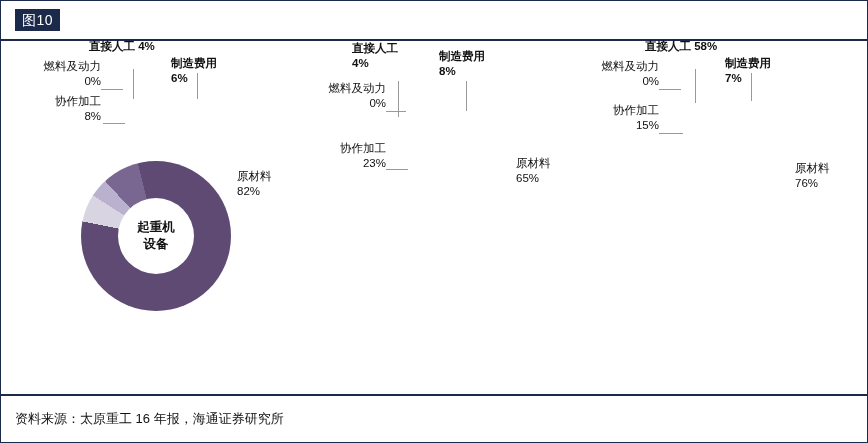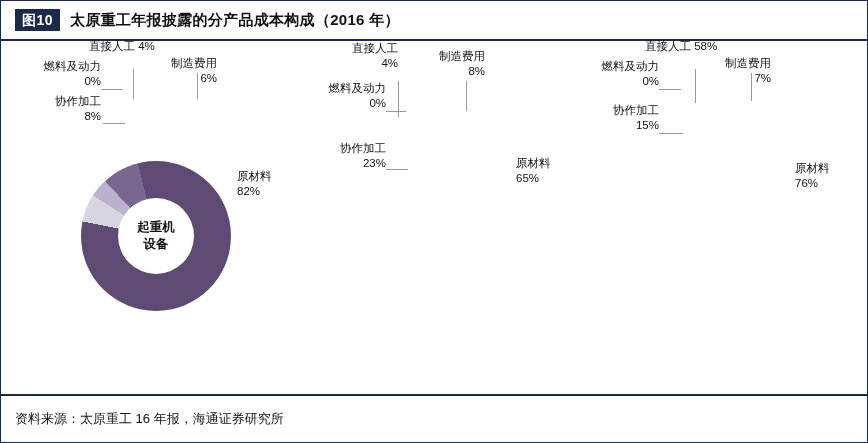--- a/index.html
+++ b/index.html
@@ -28,21 +28,21 @@
     border-bottom: 2px solid #1b2a4b;
     display: flex;
     align-items: center;
     padding-left: 14px;
     box-sizing: border-box;
   }
   .title-tag {
     background: #1b2a4b;
     color: #ffffff;
     font-size: 14px;
-    font-weight: bold;
+    font-weight: normal;
     padding: 2px 7px;
     line-height: 18px;
     letter-spacing: 0.5px;
   }
   .title-text {
     margin-left: 10px;
     font-size: 15px;
     font-weight: bold;
     color: #111111;
     letter-spacing: 0.3px;
@@ -105,34 +105,33 @@
   }
   .lbl {
     position: absolute;
     font-size: 11.5px;
     line-height: 15px;
     color: #111111;
     white-space: pre-line;
   }
   .lbl.right { text-align: left; }
   .lbl.left { text-align: right; }
-  .lbl.center { text-align: right; }
+  .lbl.center { text-align: left; font-weight: bold; }
   .leader {
     position: absolute;
     background: #9a9a9a;
   }
 </style>
 </head>
 <body>
 
 <div class="figure">
 
   <div class="title-bar">
     <span class="title-tag">图10</span>
-    <span class="title-text">太原重工年报披露的分产品成本构成（2016 年）</span>
   </div>
 
   <div class="plot-area">
 
     <div class="donut-block" style="left:10px;">
       <div class="donut-wrap">
         <div class="donut" style="background: conic-gradient(from -14deg,
                 #5f4a74 0deg 295.2deg,
                 #d8d4e2 295.2deg 316.8deg,
                 #b9b1cd 316.8deg 331.2deg,

